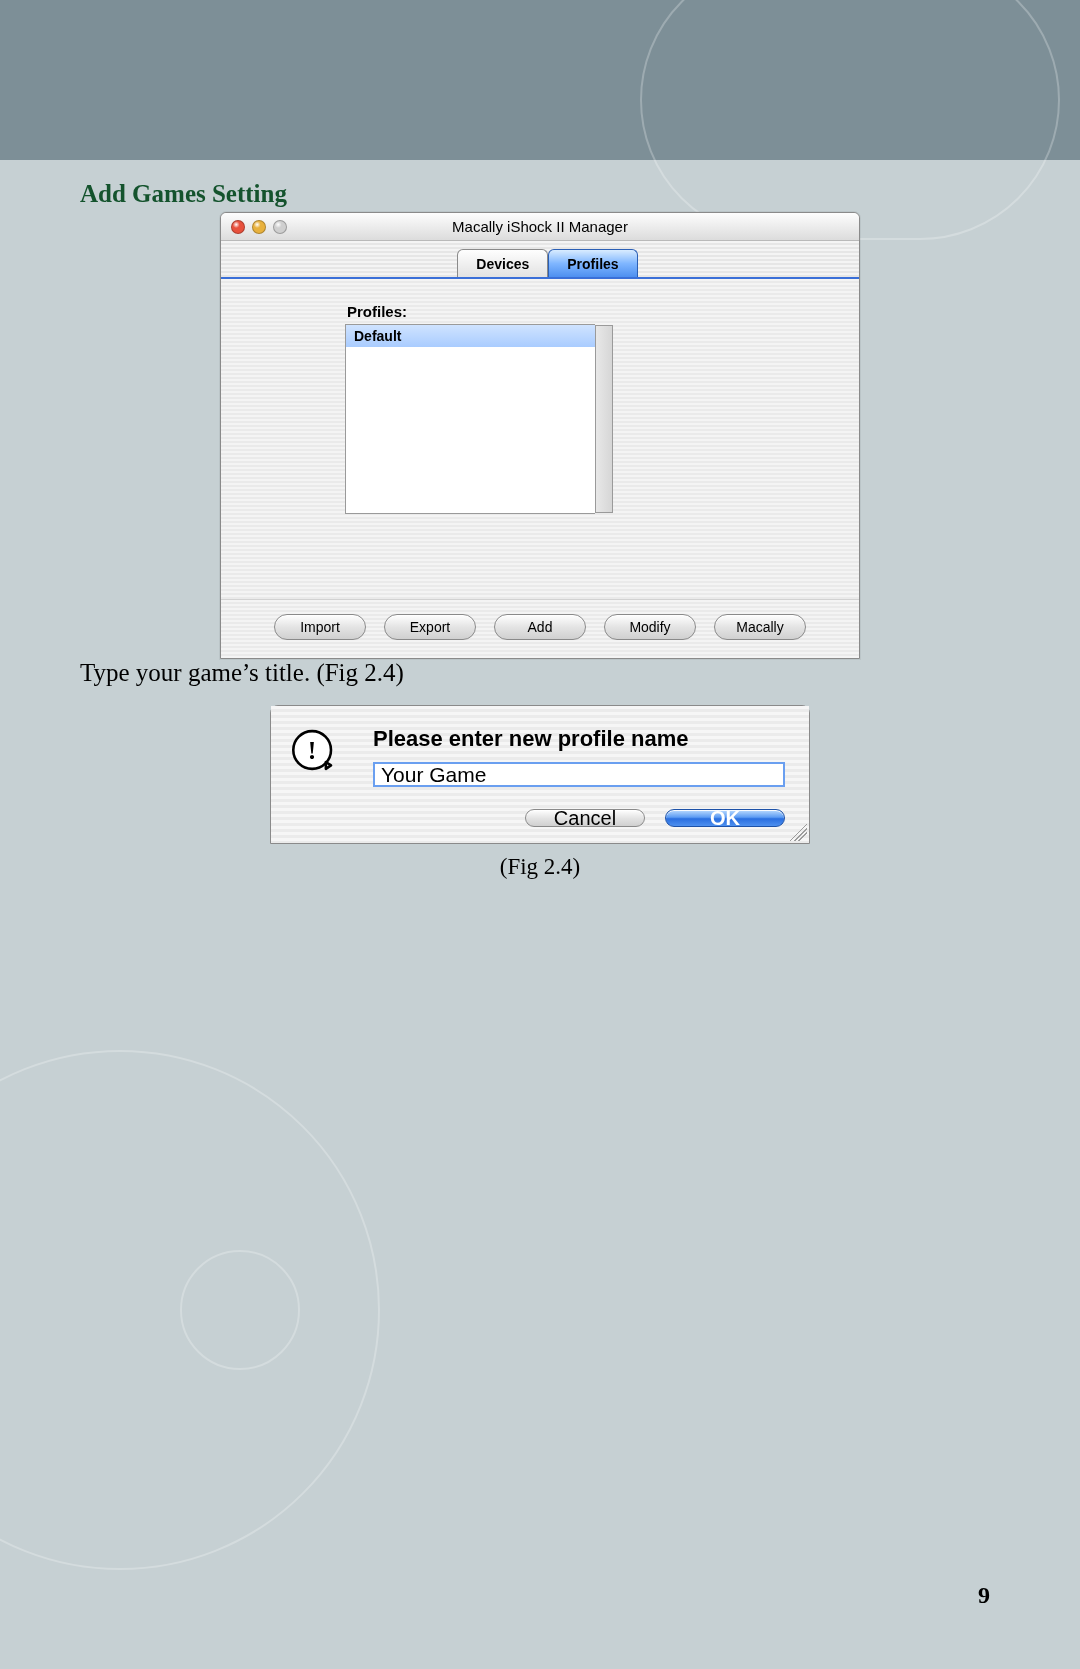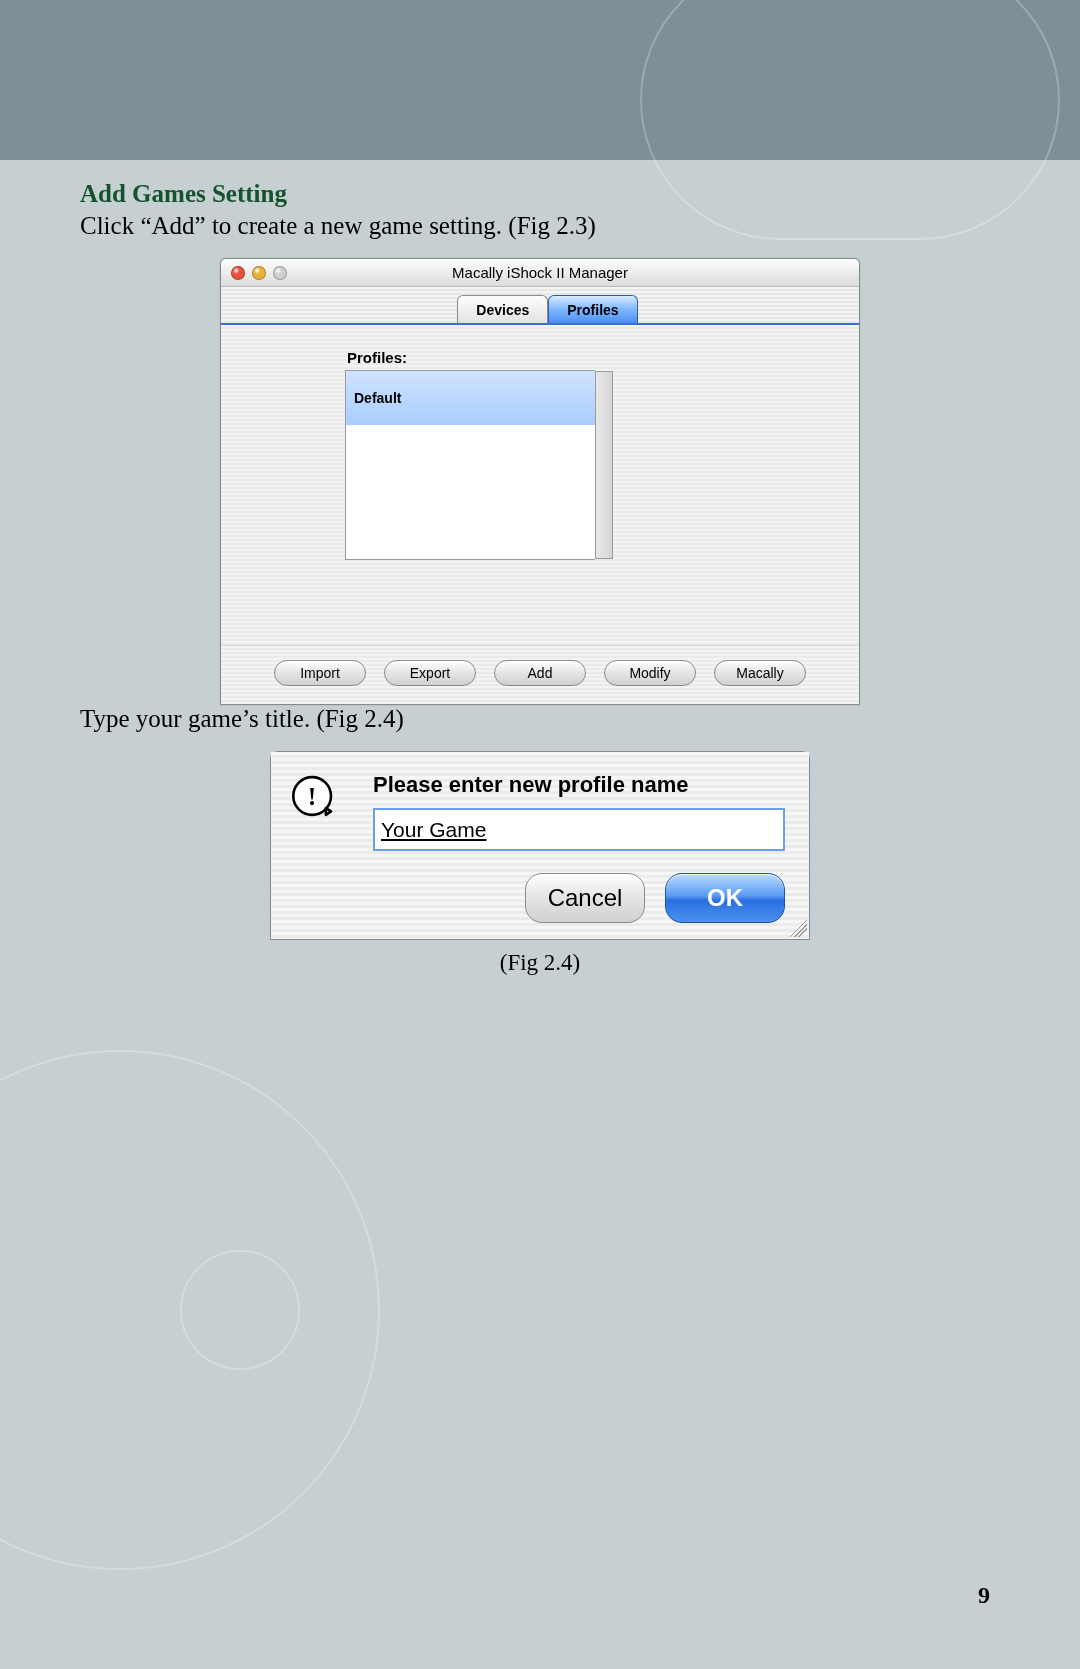--- a/index.html
+++ b/index.html
@@ -138,21 +138,21 @@
   .profiles-listbox {
     width: 250px;
     height: 190px;
     margin-left: 100px;
     background: #fff;
     border: 1px solid #9a9a9a;
     border-right: none;
     position: relative;
   }
   .profiles-listbox .row {
-    padding: 19px 8px;
+    padding: 3px 8px;
     font-weight: bold;
     font-size: 14px;
   }
   .profiles-listbox .row.selected {
     background: linear-gradient(#cfe3ff, #a9ccff);
   }
   .profiles-listbox .scrollbar {
     position: absolute;
     top: 0; right: -18px; bottom: 0;
     width: 18px;
@@ -213,37 +213,36 @@
     align-items: start;
   }
   .alert-icon {
     width: 56px; height: 48px;
     grid-row: 1 / span 2;
   }
   .alert-icon svg { width: 100%; height: 100%; }
   .dialog-label { font-weight: bold; font-size: 22px; }
   .dialog-input {
     width: 100%;
-    height: 43px;
+    height: 25px;
     border: 2px solid #6a9ff0;
     background:#fff;
     font-family: "Lucida Grande", Arial, sans-serif;
     font-size: 21px;
     padding: 0 6px;
     outline: none;
-    text-decoration: underline;
   }
   .dialog-buttons {
     grid-column: 2;
     display: flex;
     justify-content: flex-end;
     gap: 20px;
     margin-top: 12px;
   }
-  .dialog-buttons .aqua-btn { min-width: 120px; height: 50px; border-radius: 17px; font-size: 24px; }
+  .dialog-buttons .aqua-btn { min-width: 120px; height: 18px; border-radius: 17px; font-size: 20px; }
   .resize-grip {
     position: absolute;
     right: 2px; bottom: 2px;
     width: 18px; height: 18px;
     background:
       linear-gradient(135deg, transparent 0 50%, #9c9c9c 50% 55%, transparent 55%),
       linear-gradient(135deg, transparent 0 62%, #9c9c9c 62% 67%, transparent 67%),
       linear-gradient(135deg, transparent 0 74%, #9c9c9c 74% 79%, transparent 79%);
   }
 </style>
@@ -251,21 +250,20 @@
 <body>
 
 <div class="header-band"></div>
 
 <div class="watermark" style="top:1050px;left:-140px;width:520px;height:520px;"></div>
 <div class="watermark" style="top:1250px;left:180px;width:120px;height:120px;"></div>
 <div class="watermark" style="top:-40px;left:640px;width:420px;height:280px;border-radius:140px;"></div>
 
 <div class="content">
   <div class="heading">Add Games Setting</div>
-  <div class="bodytext">Click “Add” to create a new game setting. (Fig 2.3)</div>
 
   <div class="mac-window">
     <div class="titlebar">
       <div class="traffic-lights">
         <div class="tl red"></div>
         <div class="tl yellow"></div>
         <div class="tl green"></div>
       </div>
       <div class="titlebar-title">Macally iShock II Manager</div>
     </div>

